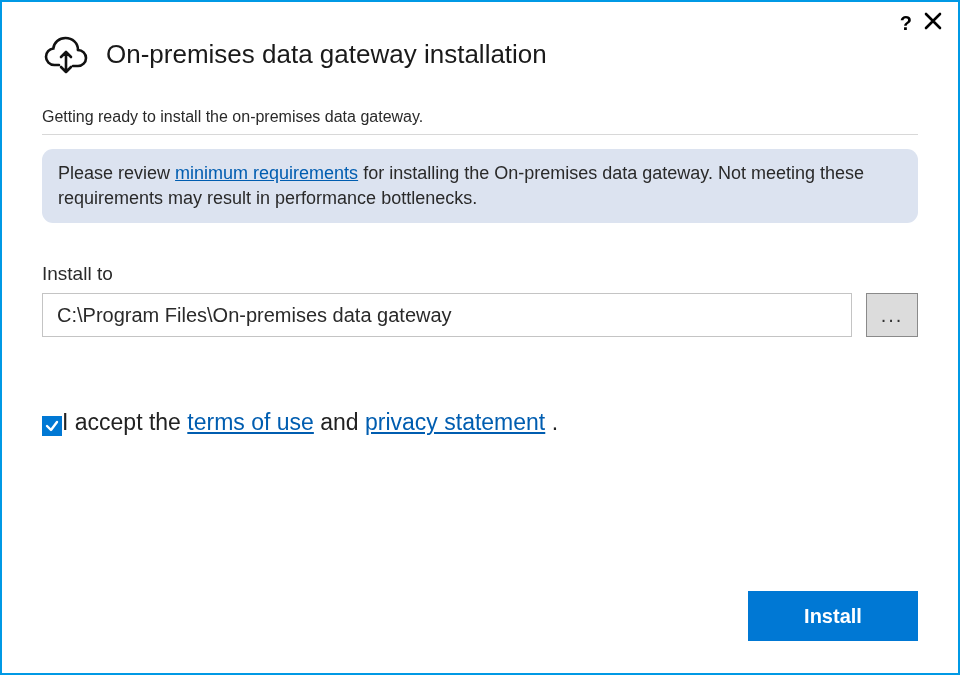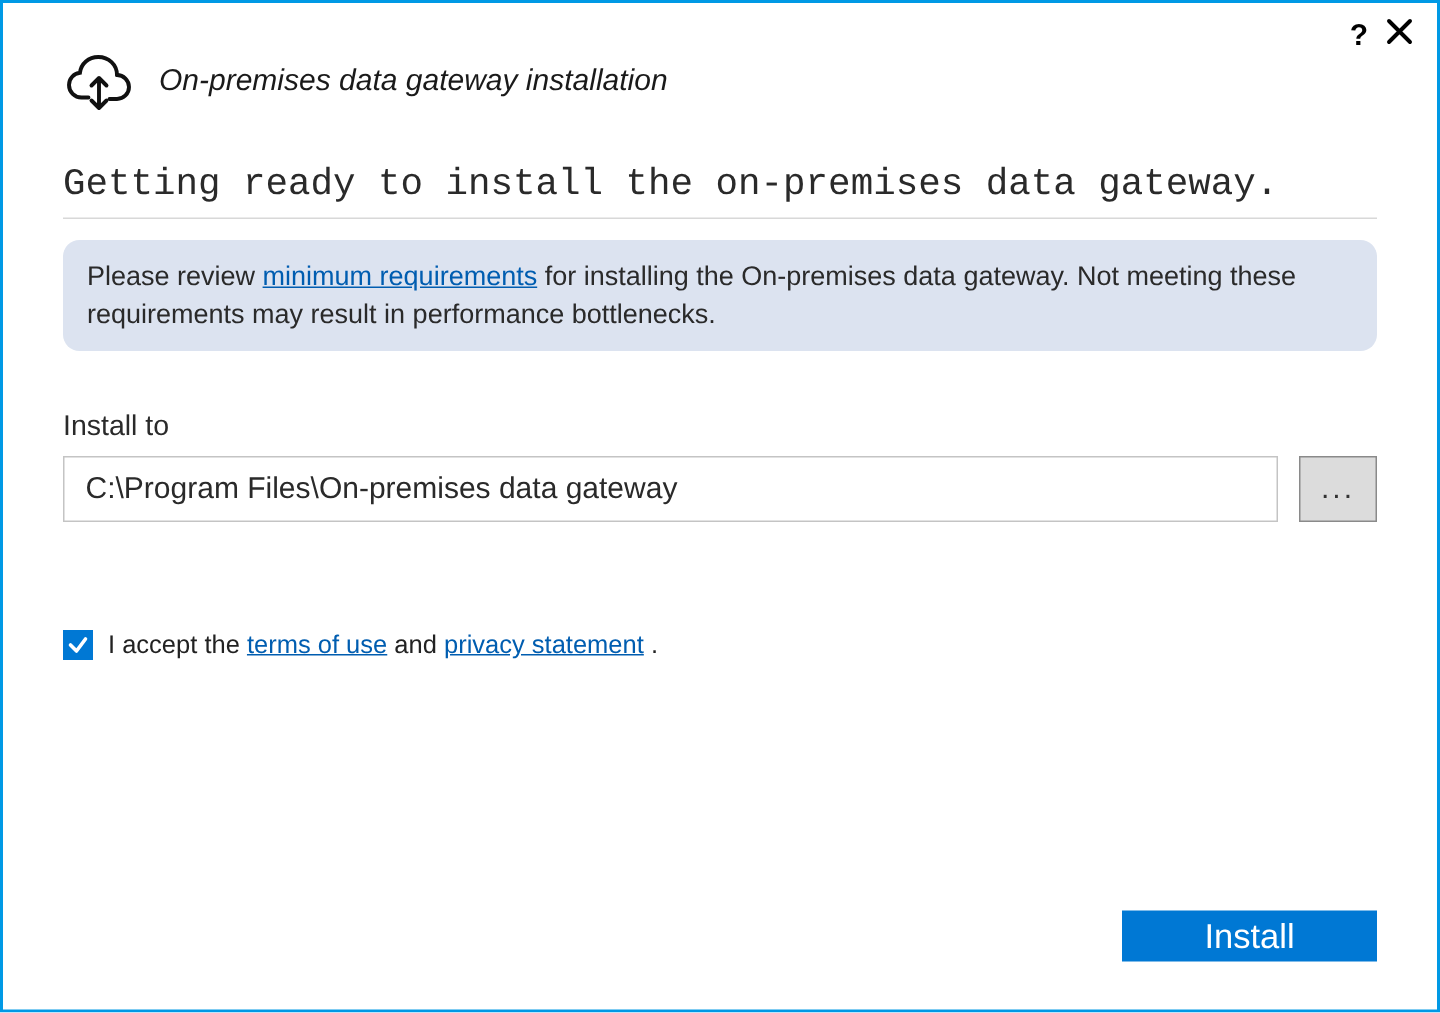--- a/index.html
+++ b/index.html
@@ -15,53 +15,53 @@
     position: absolute; top: 10px; right: 16px;
     display: flex; gap: 12px; align-items: center;
   }
   .title-controls span { font-size: 20px; font-weight: 700; cursor: pointer; }
   .help-icon { font-size: 20px; }
   .body {
     padding: 28px 40px 0 40px;
     flex: 1; display: flex; flex-direction: column;
   }
   .header-row { display:flex; align-items:center; gap:16px; margin-bottom: 30px; }
-  .header-row h1 { font-size: 20px; font-weight: 400; color:#1a1a1a;font-style:italic; }
+  .header-row h1 { font-size: 26px; font-weight: 400; color:#1a1a1a; }
   .cloud-icon svg { display:block; }
-  .subtitle { font-size: 25px; color:#2a2a2a; margin-bottom: 8px; font-family: Liberation Mono, monospace; }
+  .subtitle { font-size: 16px; color:#2a2a2a; margin-bottom: 8px; }
   .hr { border:none; border-top:1px solid #d8d8d8; margin-bottom: 14px; }
   .info-box {
     background:#dce3f0; border-radius:11px; padding:12px 16px; font-size:18px;
     color:#2a2a2a; line-height:1.4; margin-bottom:16px;
   }
   .link { color:#005db0; text-decoration: underline; cursor:pointer; }
   .label { font-size:19px; color:#2a2a2a; margin-bottom:8px; display:block;margin-top:24px; }
   .path-row { display:flex; gap:14px; align-items:flex-end; margin-bottom: 72px;}
   .path-input {
     flex:1; border:1px solid #c4c4c4; padding:8px 14px; font-size:20px;
     color:#2a2a2a; height:44px; font-family: inherit;
   }
   .browse-btn {
     width:52px; height:44px; background:#dcdcdc; border:1px solid #8a8a8a;
     font-size:20px; letter-spacing:2px; cursor:pointer; display:flex;
     align-items:center; justify-content:center; color:#333;
   }
-  .accept-row { display:flex; align-items:center; gap:10px; font-size:17px; color:#222; }
+  .accept-row { display:flex; align-items:flex-end; font-size:23px; color:#222; }
   .checkbox {
     width:20px; height:20px; background:#0078d4; display:flex;
     align-items:center; justify-content:center; cursor:pointer; flex-shrink:0;
   }
   .checkbox svg { display:block; }
   .footer {
     margin-top:auto; display:flex; justify-content:flex-end; gap:16px;
     padding: 0 40px 32px 40px;
   }
   .btn {
-    min-width:170px; height:34px; font-size:23px; display:flex;
-    align-items:center; justify-content:center; cursor:pointer; border:none;
+    min-width:170px; height:50px; font-size:20px; display:flex;
+    align-items:center; justify-content:center; cursor:pointer; border:none;font-weight:bold;
   }
   .btn-primary { background:#0078d4; color:#fff; }
   .btn-secondary { background:#d2d2d2; border:1px solid #999; color:#222; }
 </style>
 </head>
 <body>
 
 <div class="window">
 
   <div class="title-controls">

